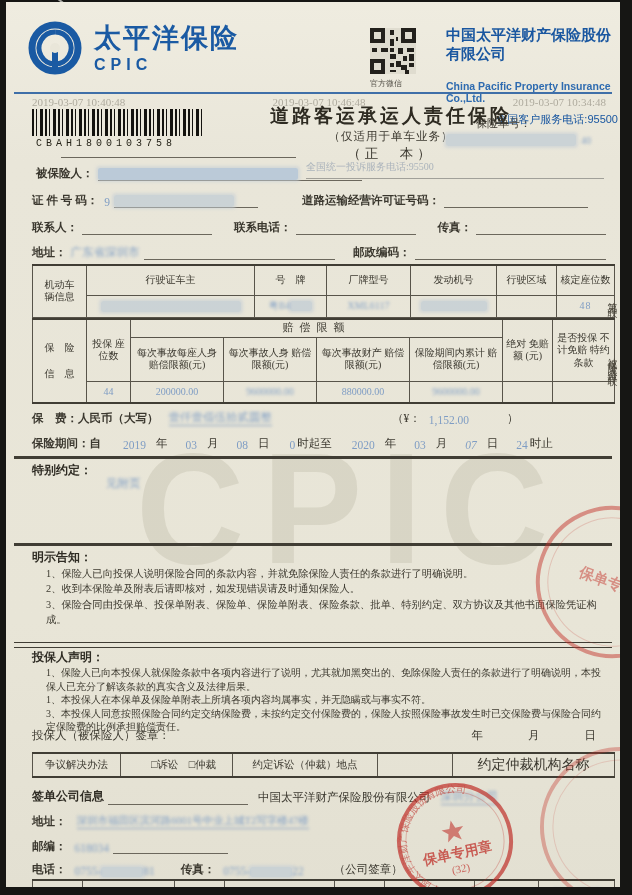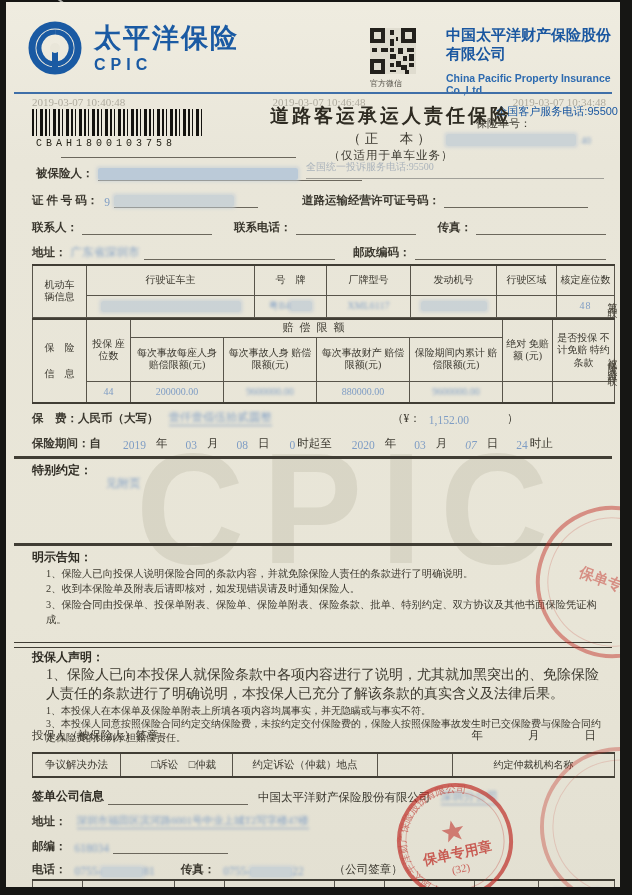--- a/index.html
+++ b/index.html
@@ -96,39 +96,39 @@
           <rect x="18" y="16" width="2" height="2"></rect>
         <rect x="9" y="19" width="3" height="1"></rect>
           <rect x="16" y="19" width="2" height="2"></rect>
       </g>
     </svg>
     <div style="font-size:8px;color:#4c4940;">官方微信</div>
   </div>
 
   <div class="abs" style="left:440px;top:24px;width:172px;text-align:left;">
     <div class="hcn">中国太平洋财产保险股份有限公司</div>
-    <div class="hen" style="margin-top:8px;">China Pacific Property Insurance Co.,Ltd.</div>
+    <div class="hen" style="margin-top:16px;">China Pacific Property Insurance Co.,Ltd.</div>
     <div class="hot" style="margin-top:8px;text-align:right;">全国客户服务电话:95500</div>
   </div>
 
   <div class="abs" style="left:8px;right:8px;top:90px;height:2px;background:#3f6fa8;"></div>
 
   <div class="abs faint" style="left:26px;right:14px;top:94px;display:flex;justify-content:space-between;">
     <span>2019-03-07 10:40:48</span>
     <span>2019-03-07 10:46:48</span>
     <span>2019-03-07 10:34:48</span>
   </div>
 
   <div class="abs barcode" style="left:26px;top:107px;"></div>
   <div class="abs bcnum" style="left:30px;top:136px;">CBAH1800103758</div>
 
   <div class="abs" style="left:220px;top:101px;width:330px;text-align:center;">
     <div class="title">道路客运承运人责任保险</div>
+    <div class="sub">（仅适用于单车业务）</div>
     <div class="sub" style="font-size:13.5px;margin-top:1px;letter-spacing:4px;">（正　本）</div>
-    <div class="sub">（仅适用于单车业务）</div>
   </div>
 
   <div class="abs" style="left:470px;top:114px;font-size:11px;">保险单号：</div>
   <span class="abs rd" style="left:440px;top:132px;width:130px;"></span>
   <div class="abs valblur" style="left:575px;top:133px;font-size:10px;">40</div>
   <div class="abs faintb" style="left:300px;top:158px;right:16px;border-bottom:1px solid rgba(90,90,90,.5);padding-bottom:4px;">全国统一投诉服务电话:95500</div>
   <div class="abs" style="left:55px;top:155px;width:235px;border-bottom:1px solid #6b675c;"></div>
 
   <div class="abs frow" style="left:30px;top:164px;width:330px;">
     <span class="lbl">被保险人：</span>
@@ -270,21 +270,21 @@
     <div class="sect">明示告知：</div>
     <div class="para" style="padding-left:14px;">1、保险人已向投保人说明保险合同的条款内容，并就免除保险人责任的条款进行了明确说明。</div>
     <div class="para" style="padding-left:14px;">2、收到本保险单及附表后请即核对，如发现错误请及时通知保险人。</div>
     <div class="para" style="padding-left:14px;">3、保险合同由投保单、投保单附表、保险单、保险单附表、保险条款、批单、特别约定、双方协议及其他书面保险凭证构成。</div>
   </div>
 
   <div class="drule" style="top:640px;"></div>
 
   <div class="abs" style="left:26px;top:647px;width:572px;">
     <div class="sect">投保人声明：</div>
-    <div class="para" style="padding-left:14px;line-height:1.35;font-size:14px;">1、保险人已向本投保人就保险条款中各项内容进行了说明，尤其就加黑突出的、免除保险人责任的条款进行了明确说明，本投保人已充分了解该条款的真实含义及法律后果。</div>
+    <div class="para" style="padding-left:14px;line-height:1.35;font-size:10px;">1、保险人已向本投保人就保险条款中各项内容进行了说明，尤其就加黑突出的、免除保险人责任的条款进行了明确说明，本投保人已充分了解该条款的真实含义及法律后果。</div>
     <div class="para" style="padding-left:14px;line-height:1.35;font-size:10px;">1、本投保人在本保单及保险单附表上所填各项内容均属事实，并无隐瞒或与事实不符。</div>
     <div class="para" style="padding-left:14px;line-height:1.35;font-size:10px;">3、本投保人同意按照保险合同约定交纳保险费，未按约定交付保险费的，保险人按照保险事故发生时已交保险费与保险合同约定保险费的比例承担赔偿责任。</div>
   </div>
   <div class="abs frow" style="left:26px;top:726px;width:578px;">
     <span>投保人（被保险人）签章：</span>
     <span style="flex:1;"></span>
     <span>年</span>
     <span style="width:45px;"></span>
     <span>月</span>
     <span style="width:45px;"></span>
@@ -298,21 +298,21 @@
         <col style="width:145px">
         <col style="width:75px">
         <col style="width:162px">
       </colgroup>
     <tbody>
         <tr style="height:24px;">
       <td style="font-size:10.5px;">争议解决办法</td>
       <td style="font-size:10.5px;padding-left:16px;">□诉讼　□仲裁</td>
       <td style="font-size:10.5px;">约定诉讼（仲裁）地点</td>
       <td></td>
-      <td style="font-size:10px;">约定仲裁机构名称</td>
+      <td style="font-size:14px;">约定仲裁机构名称</td>
     </tr>
   </tbody>
     </table>
 
   <div class="abs frow" style="left:26px;top:786px;width:578px;">
     <span class="sect">签单公司信息</span>
     <span class="uline" style="max-width:140px;"></span>
     <span style="margin-left:6px;">中国太平洋财产保险股份有限公司</span>
     <span class="valblur" style="margin-left:10px;border-bottom:1px solid #8aa3c2;">深圳分公司</span>
   </div>

